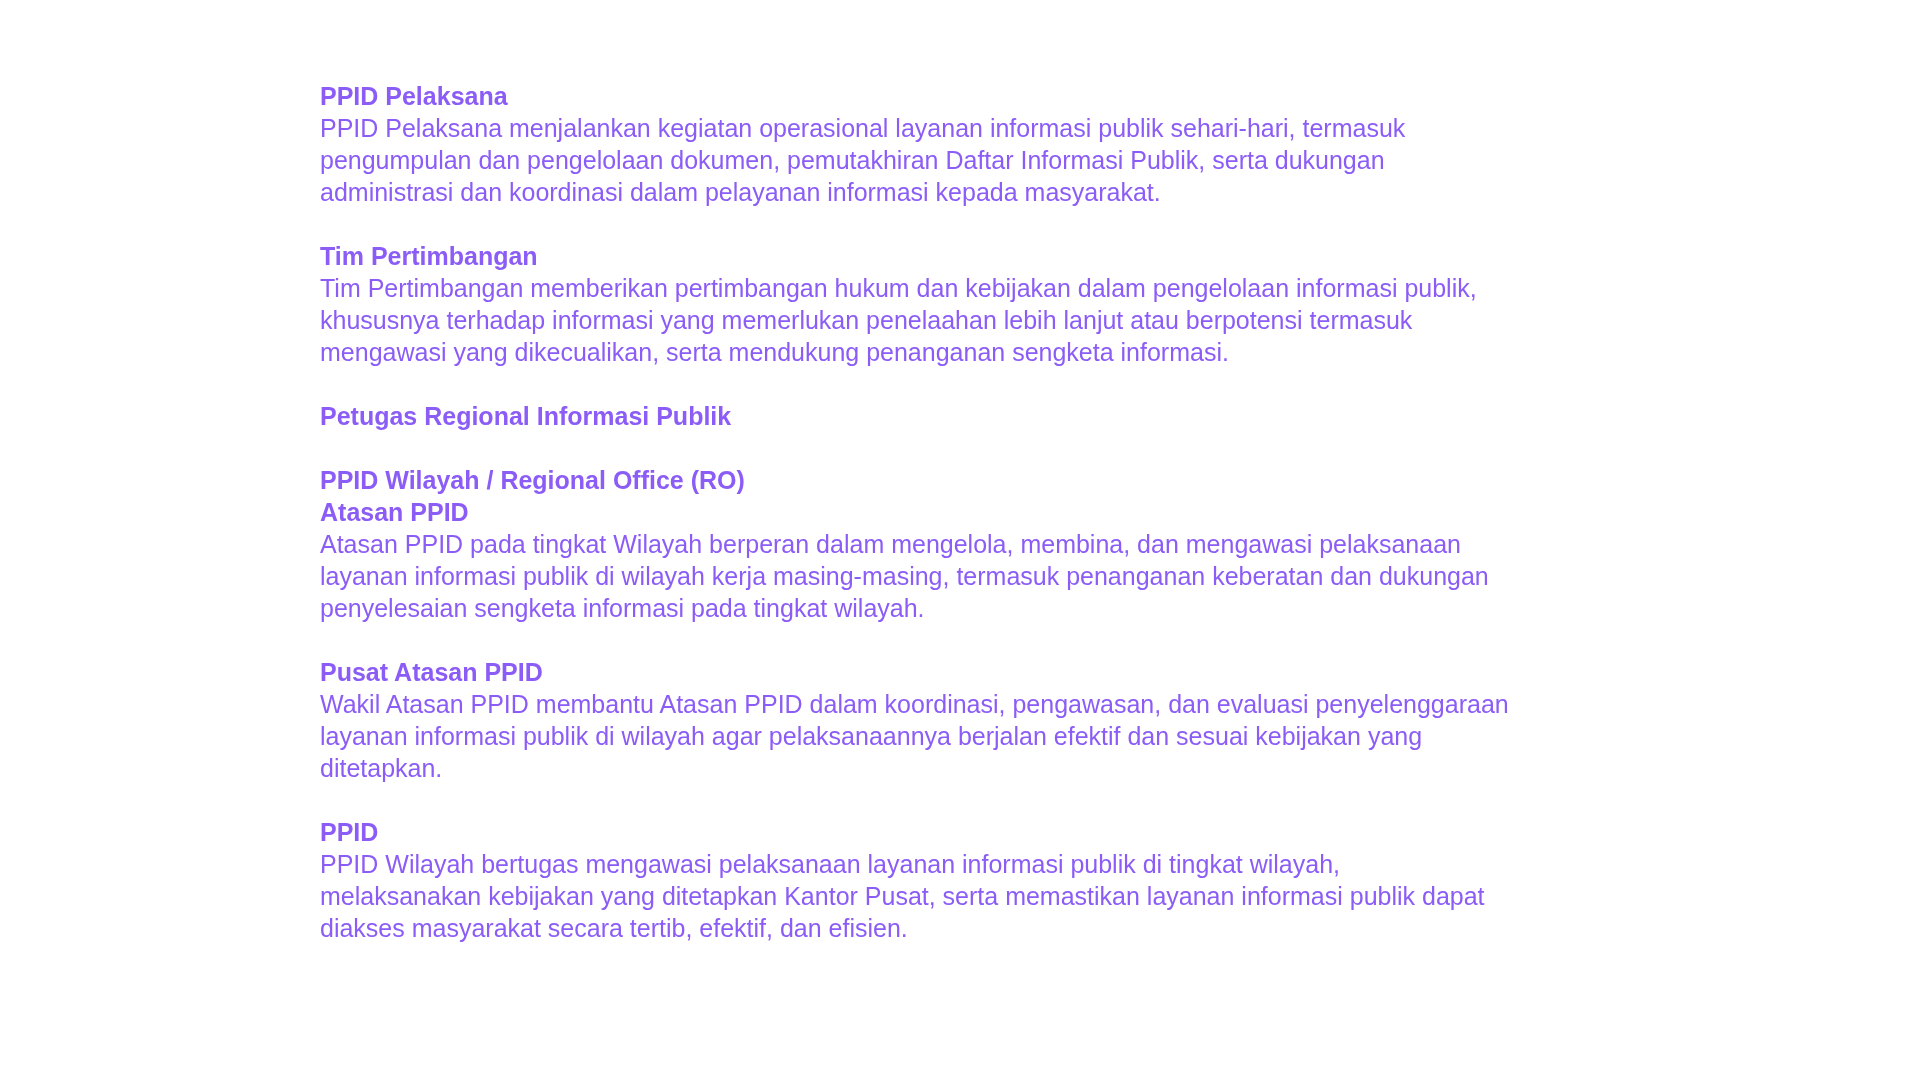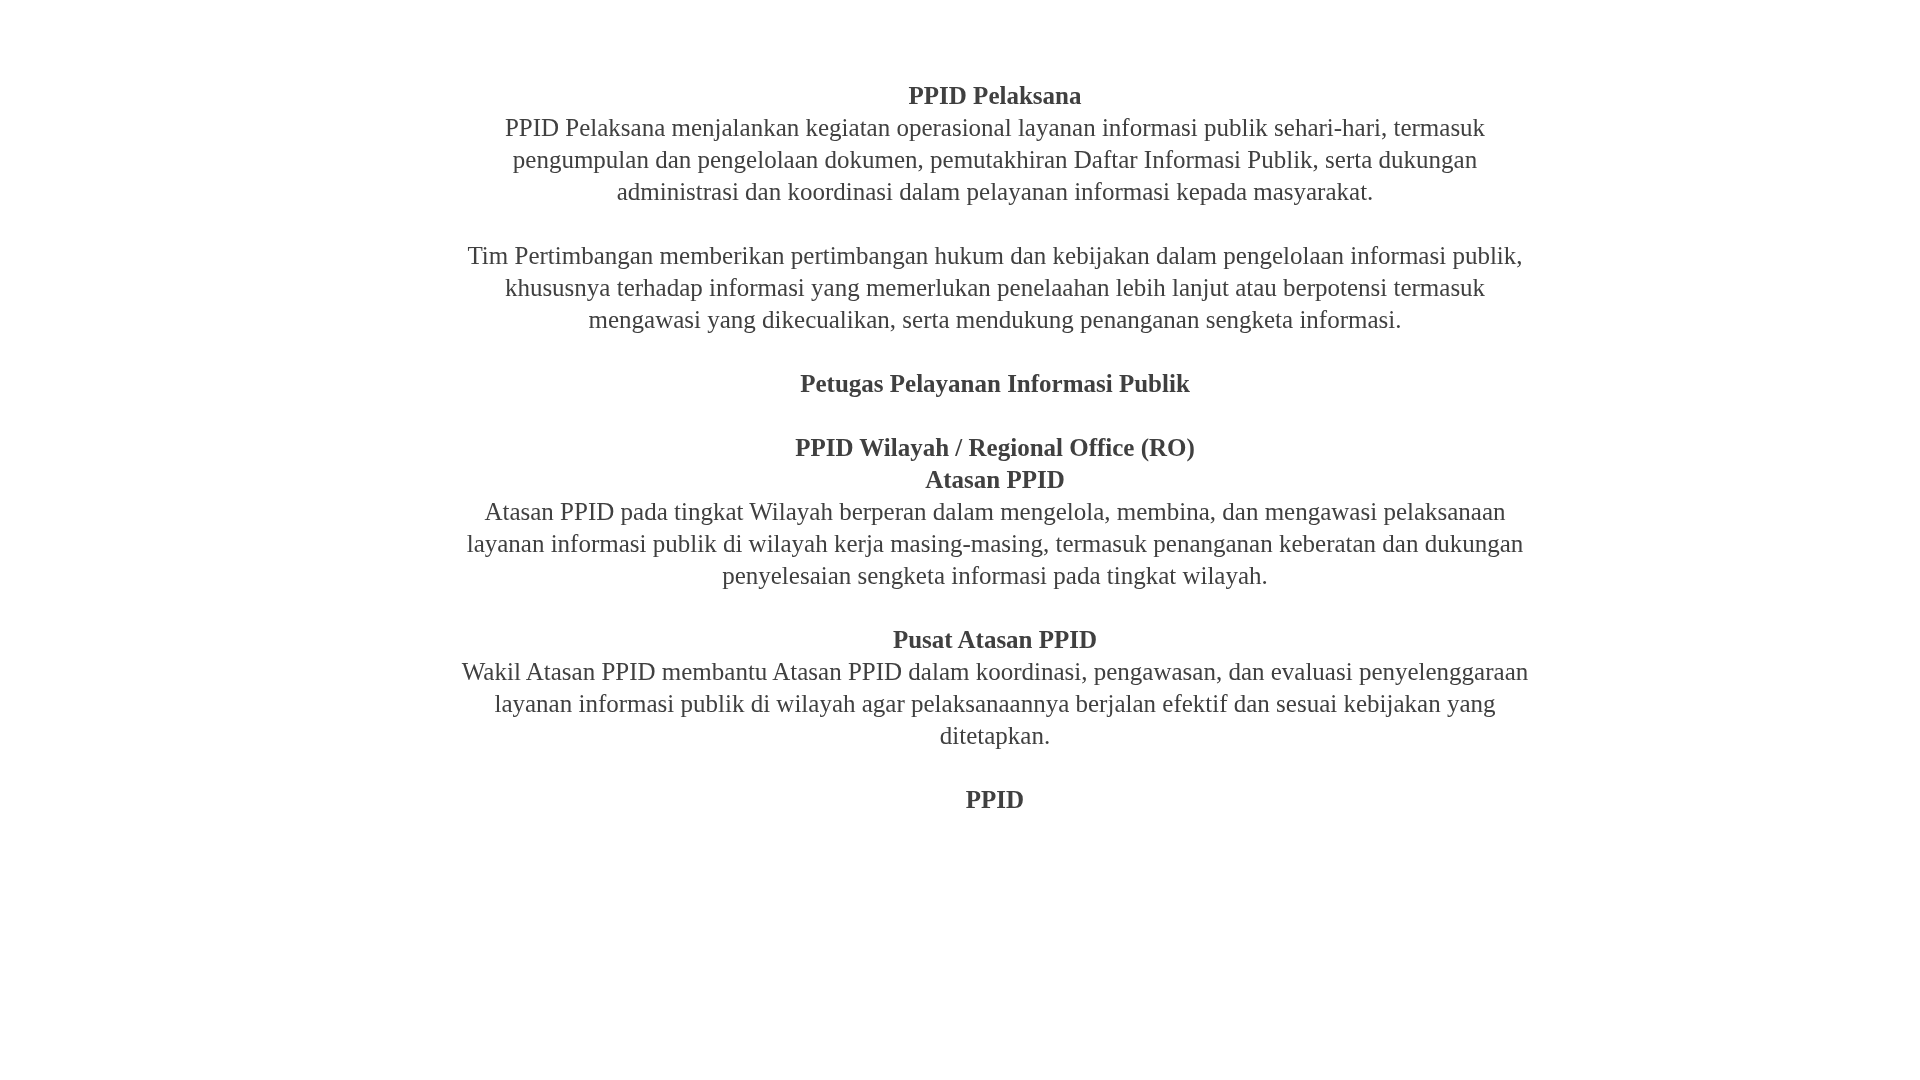--- a/index.html
+++ b/index.html
@@ -16,23 +16,23 @@
   .slide {
     position: absolute;
     inset: 0;
     background: #ffffff;
   }
   .content-column {
     position: absolute;
     left: 320px;
     top: 80px;
     width: 1350px;
-    text-align: center;
-    color: #404040;
-    font-family: Liberation Serif, serif;
+    text-align: left;
+    color: #8b5cf6;
+    font-family: Liberation Sans, sans-serif;
     font-size: 25px;
     line-height: 32px;
   }
   .content-column section {
     margin: 0 0 32px 0;
   }
   .content-column section:last-child {
     margin-bottom: 12px;
   }
   .section-heading {
@@ -53,42 +53,46 @@
   <div class="content-column">
 
     <section>
       <h2 class="section-heading">PPID Pelaksana</h2>
       <p class="section-body">PPID Pelaksana menjalankan kegiatan operasional layanan informasi publik sehari-hari, termasuk
 pengumpulan dan pengelolaan dokumen, pemutakhiran Daftar Informasi Publik, serta dukungan
 administrasi dan koordinasi dalam pelayanan informasi kepada masyarakat.</p>
     </section>
 
     <section>
+      <h2 class="section-heading">Tim Pertimbangan</h2>
       <p class="section-body">Tim Pertimbangan memberikan pertimbangan hukum dan kebijakan dalam pengelolaan informasi publik,
 khususnya terhadap informasi yang memerlukan penelaahan lebih lanjut atau berpotensi termasuk
 mengawasi yang dikecualikan, serta mendukung penanganan sengketa informasi.</p>
     </section>
 
     <section>
-      <h2 class="section-heading">Petugas Pelayanan Informasi Publik</h2>
+      <h2 class="section-heading">Petugas Regional Informasi Publik</h2>
     </section>
 
     <section>
       <h2 class="section-heading">PPID Wilayah / Regional Office (RO)</h2>
       <h2 class="section-heading">Atasan PPID</h2>
       <p class="section-body">Atasan PPID pada tingkat Wilayah berperan dalam mengelola, membina, dan mengawasi pelaksanaan
 layanan informasi publik di wilayah kerja masing-masing, termasuk penanganan keberatan dan dukungan
 penyelesaian sengketa informasi pada tingkat wilayah.</p>
     </section>
 
     <section>
       <h2 class="section-heading">Pusat Atasan PPID</h2>
       <p class="section-body">Wakil Atasan PPID membantu Atasan PPID dalam koordinasi, pengawasan, dan evaluasi penyelenggaraan
 layanan informasi publik di wilayah agar pelaksanaannya berjalan efektif dan sesuai kebijakan yang
 ditetapkan.</p>
     </section>
 
     <section>
       <h2 class="section-heading">PPID</h2>
+      <p class="section-body">PPID Wilayah bertugas mengawasi pelaksanaan layanan informasi publik di tingkat wilayah,
+melaksanakan kebijakan yang ditetapkan Kantor Pusat, serta memastikan layanan informasi publik dapat
+diakses masyarakat secara tertib, efektif, dan efisien.</p>
     </section>
 
   </div>
 </div>
 
 </body></html>

